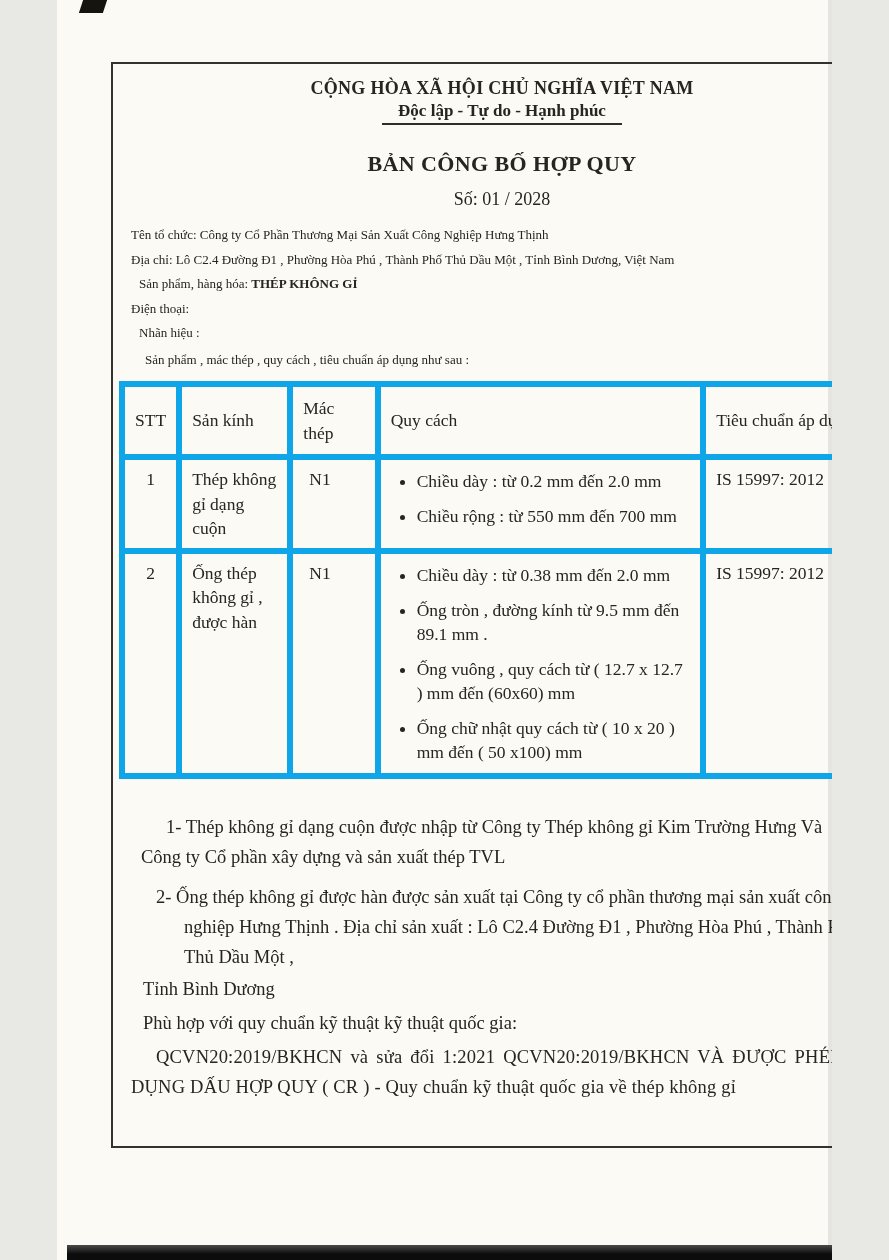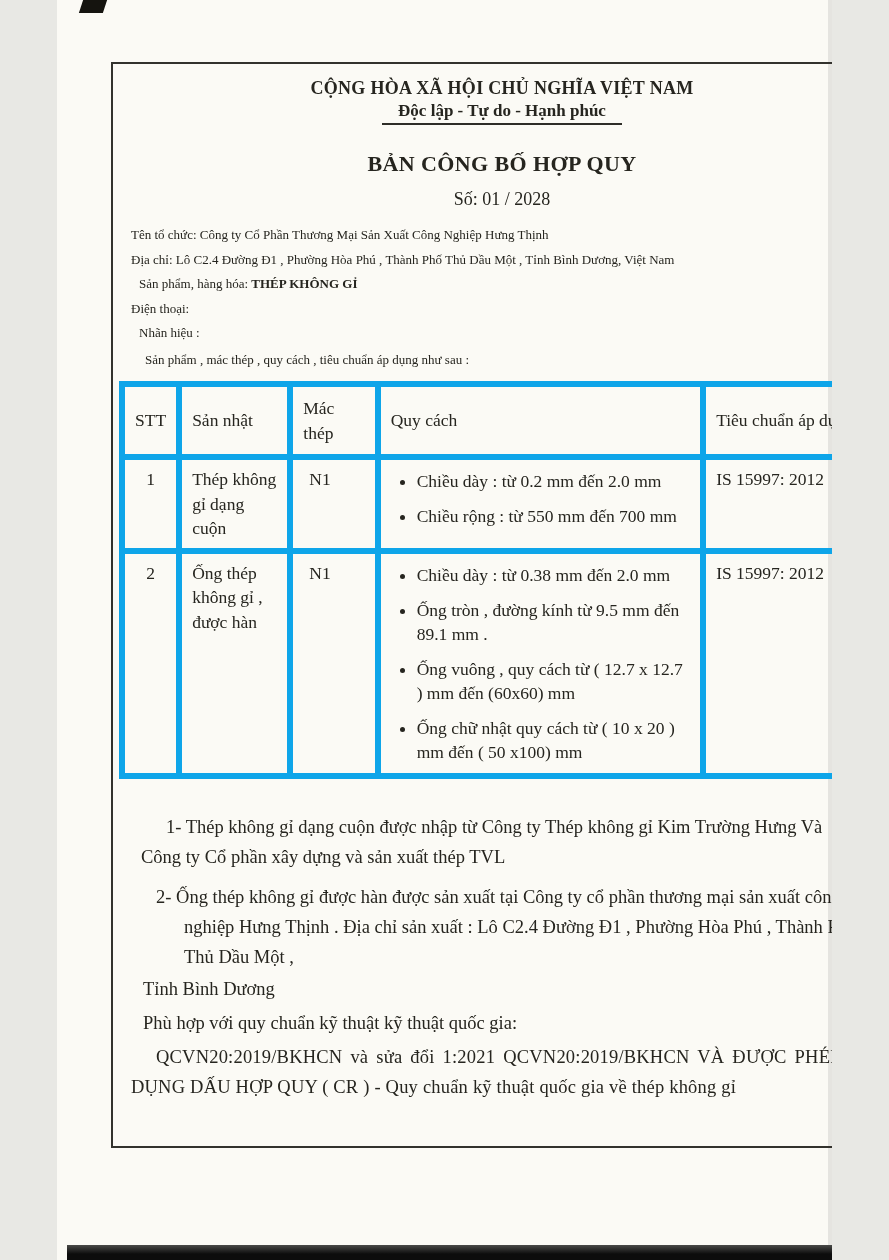--- a/index.html
+++ b/index.html
@@ -137,21 +137,21 @@
       <colgroup>
         <col style="width:56px">
           <col style="width:112px">
           <col style="width:88px">
           <col style="width:330px">
           <col style="width:181px">
       </colgroup>
       <thead>
         <tr>
           <th class="c-stt">STT</th>
-          <th>Sản nhật</th>
+          <th>Sản kính</th>
           <th>Mác thép</th>
           <th>Quy cách</th>
           <th>Tiêu chuẩn áp dụng</th>
         </tr>
       </thead>
       <tbody>
         <tr>
           <td class="c-stt">1</td>
           <td class="c-product">Thép không gỉ dạng cuộn</td>
           <td class="c-grade">N1</td>

